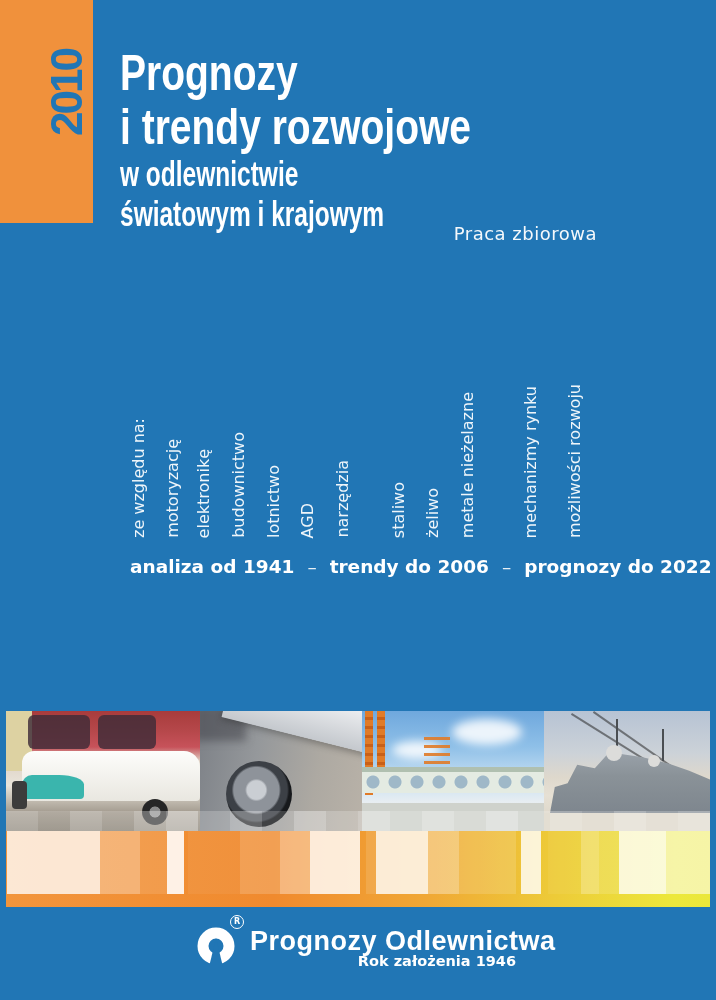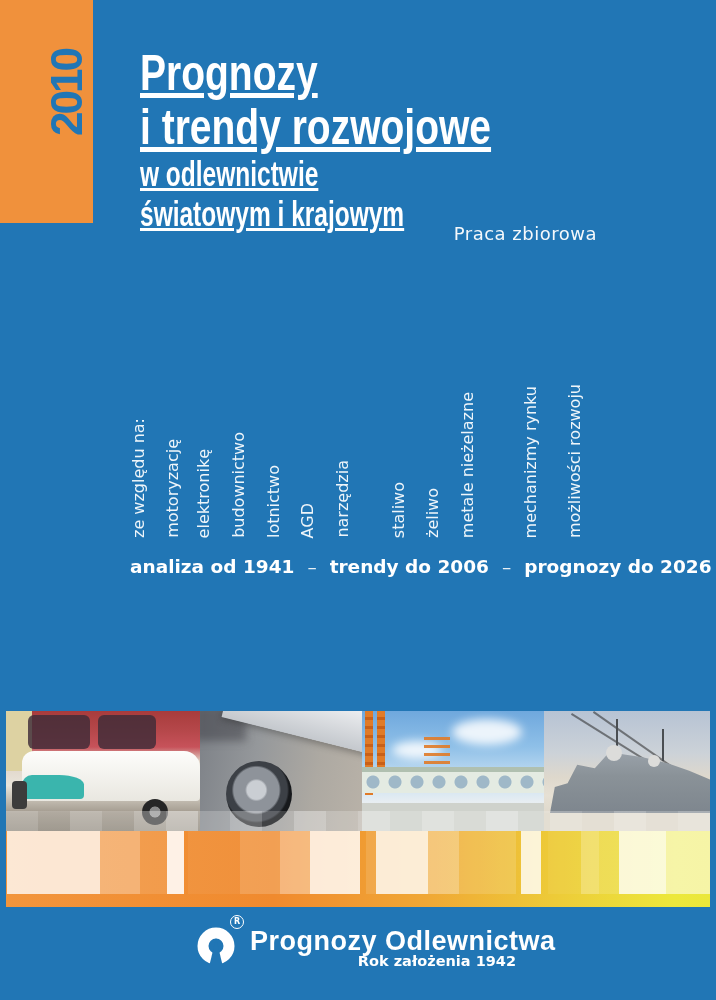--- a/index.html
+++ b/index.html
@@ -11,21 +11,21 @@
   
   .year-banner{position:absolute;left:0;top:0;width:93px;height:223px;background:#F0913C;}
   .year-label{
     position:absolute; left:44px; top:50px;
     writing-mode:vertical-rl; transform:rotate(180deg);
     font-family:"Liberation Sans",sans-serif;
     font-weight:bold; font-size:44px; line-height:46px; letter-spacing:-3px;
     color:#2176B5;
   }
   
-  .title-block{position:absolute;left:140px;top:46px;color:#fff;text-decoration:underline;}
+  .title-block{position:absolute;left:120px;top:46px;color:#fff;}
   .title-line{display:block;transform-origin:left top;font-family:"Liberation Sans",sans-serif;font-weight:bold;white-space:nowrap;}
   .title-big{font-size:50px;line-height:54px;transform:scaleX(0.78);}
   .title-small{font-size:35px;line-height:40px;transform:scaleX(0.70);}
   .byline{
     position:absolute; right:119px; top:223px;
     font-weight:normal; font-size:18px; color:#f4f8fb; letter-spacing:0.5px;
   }
   
   .keywords{position:absolute;left:0;top:392px;width:716px;height:146px;}
   .vlabel{
@@ -125,21 +125,21 @@
     <span class="vlabel" style="left:297px">AGD</span>
     <span class="vlabel" style="left:332px">narzędzia</span>
     <span class="vlabel" style="left:388px">staliwo</span>
     <span class="vlabel" style="left:422px">żeliwo</span>
     <span class="vlabel" style="left:457px">metale nieżelazne</span>
     <span class="vlabel" style="left:520px">mechanizmy rynku</span>
     <span class="vlabel" style="left:564px">możliwości rozwoju</span>
   </div>
 
   <div class="timeline">
-    <span>analiza od 1941</span><span class="dash">–</span><span>trendy do 2006</span><span class="dash">–</span><span>prognozy do 2026</span>
+    <span>analiza od 1941</span><span class="dash">–</span><span>trendy do 2006</span><span class="dash">–</span><span>prognozy do 2022</span>
   </div>
 
   <div class="photo-strip">
     <div class="photo p-taxi">
       <div class="taxi-yellow"></div>
       <div class="bus-window bw1"></div>
       <div class="bus-window bw2"></div>
       <div class="taxi-body"></div>
       <div class="taxi-bonnet"></div>
       <div class="taxi-grille"></div>
@@ -219,15 +219,15 @@
     </div>
 
   <div class="mosaic-strip"></div>
 
   <svg class="footer-logo" viewBox="0 0 40 40">
     <circle cx="20" cy="19" r="13" fill="none" stroke="#ffffff" stroke-width="11"></circle>
     <polygon points="20,11 13,40 27,40" fill="#2176B5"></polygon>
   </svg>
   <span class="registered">R</span>
   <div class="institute-name">Prognozy Odlewnictwa</div>
-  <div class="founded-line">Rok założenia 1942</div>
+  <div class="founded-line">Rok założenia 1946</div>
 
 </div>
 
 </body></html>

